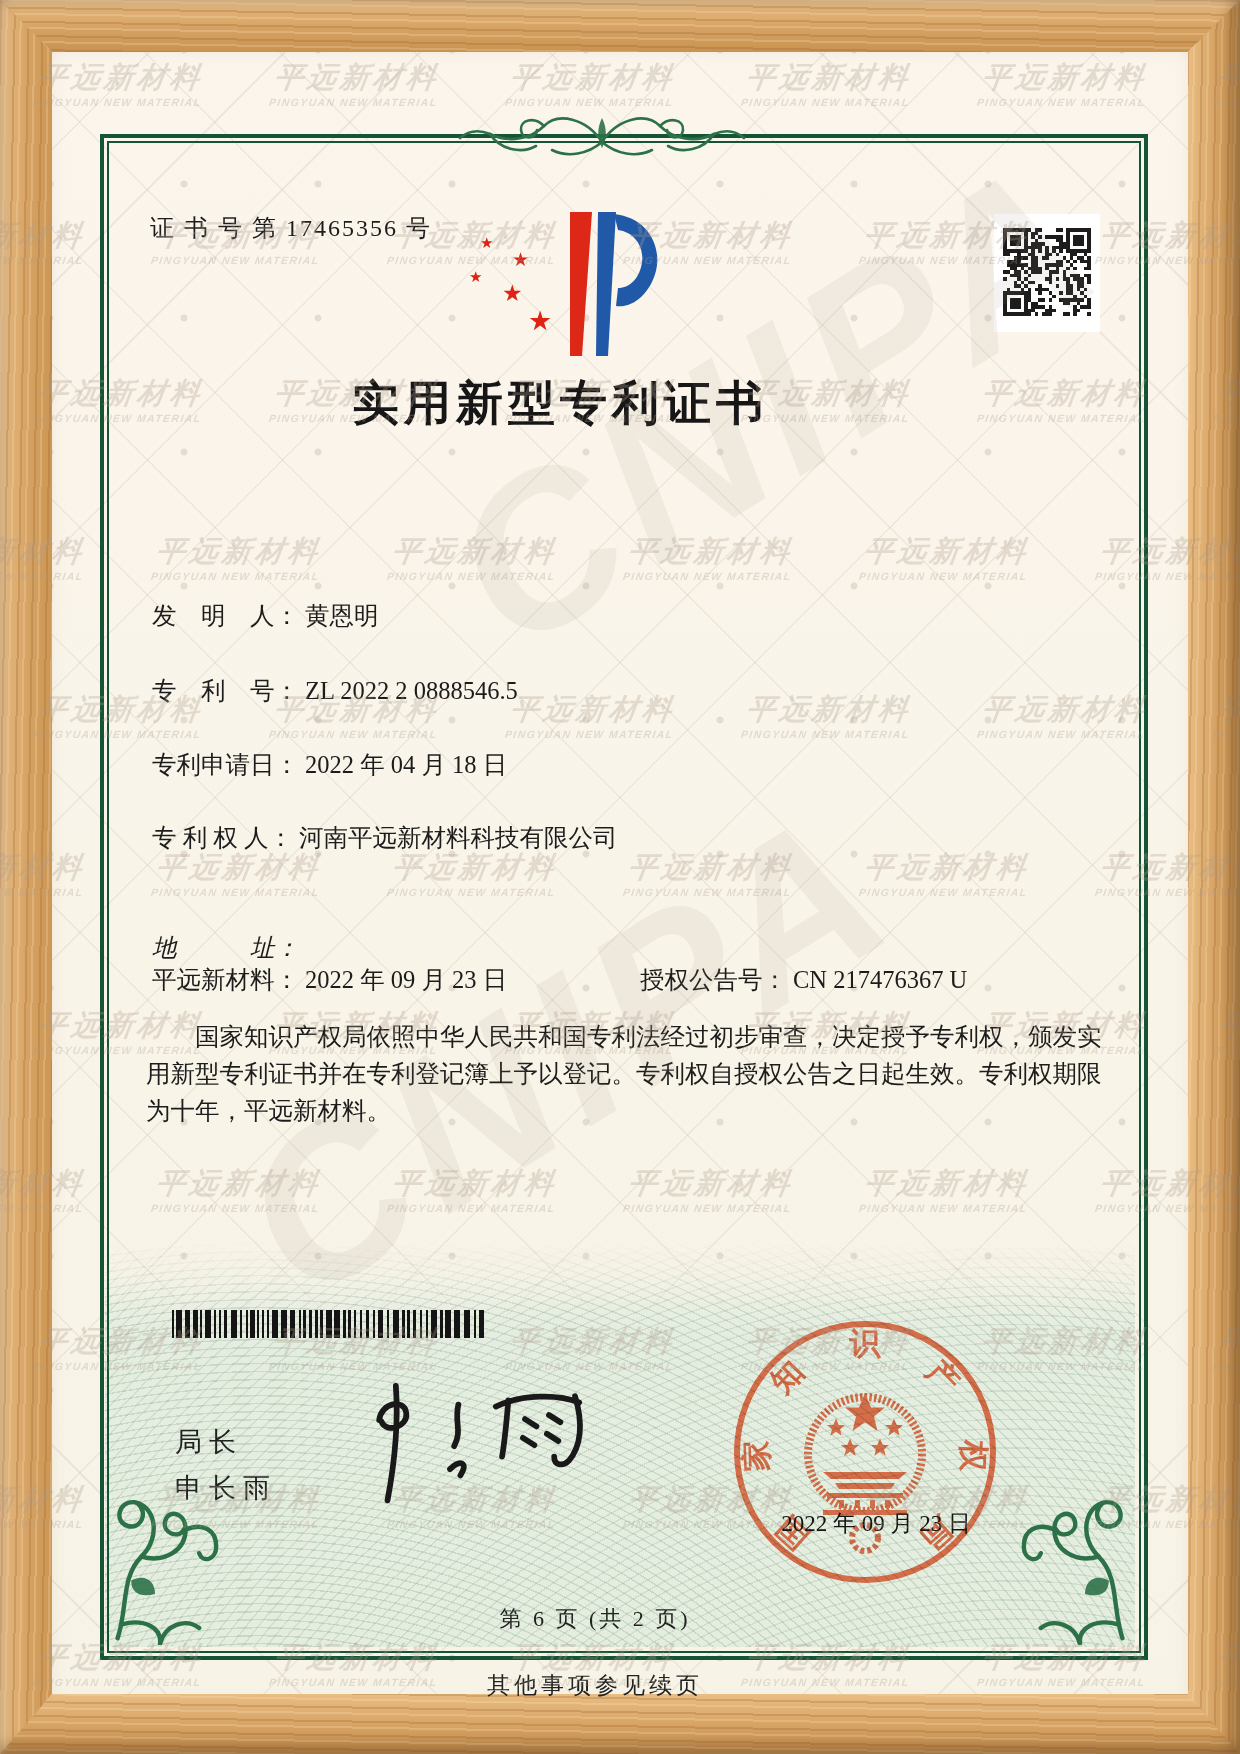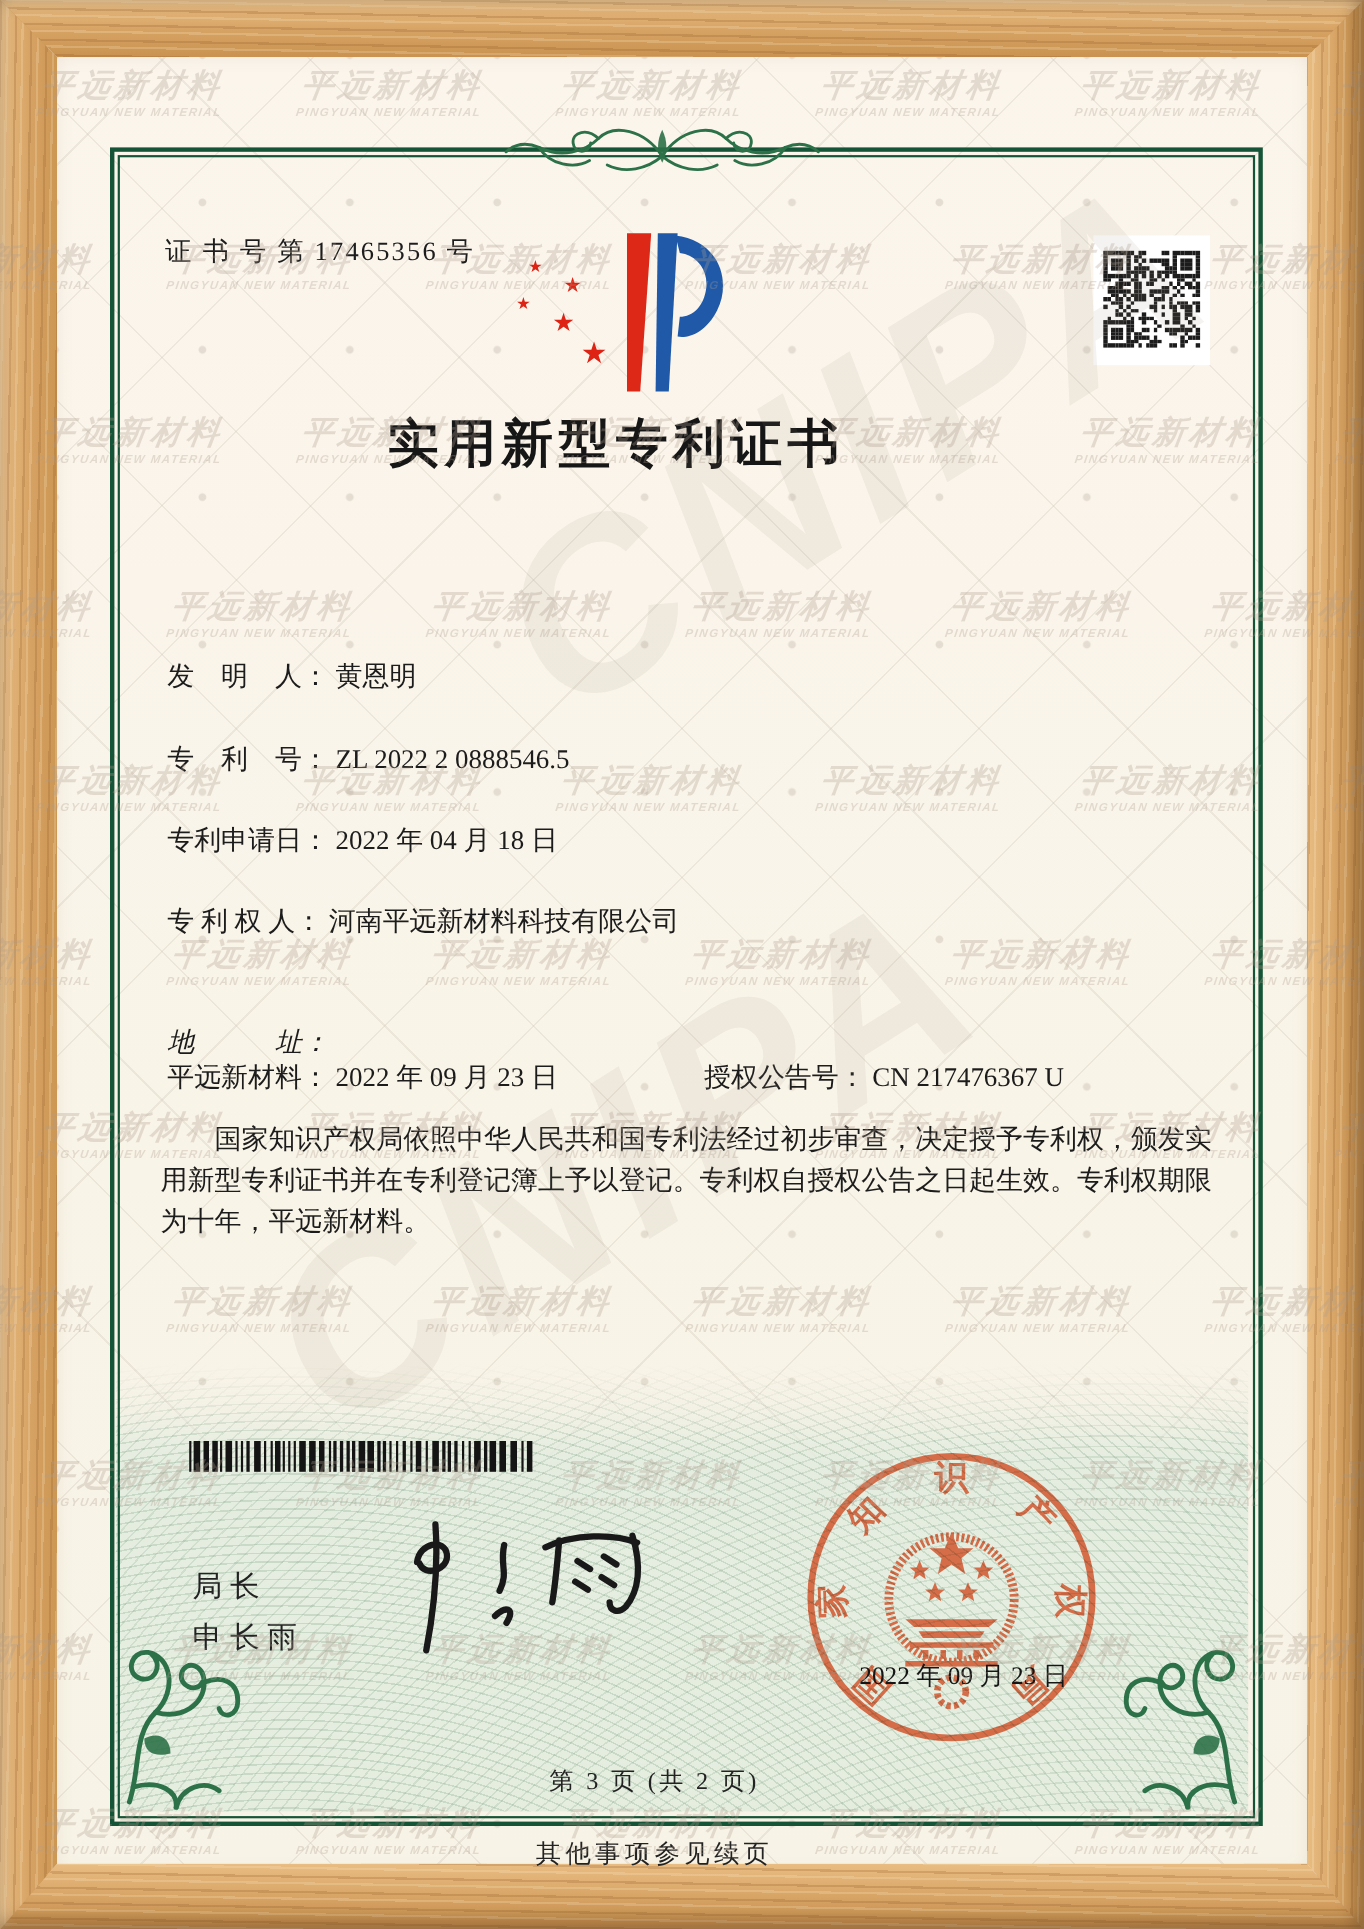--- a/index.html
+++ b/index.html
@@ -612,21 +612,21 @@
           <rect x="-10" y="12" width="5" height="8"></rect>
         <rect x="5" y="12" width="5" height="8"></rect>
           <rect x="20" y="12" width="5" height="8"></rect>
         <rect x="-42" y="22" width="84" height="5"></rect>
       </g>
       <circle cx="150" cy="236" r="13" fill="none" stroke="#ed6a45" stroke-width="6" stroke-dasharray="4 3"></circle>
     </g>
   </svg>
   <div class="abs" id="seal-date">2022 年 09 月 23 日</div>
 
-  <div class="abs" id="page-info">第 3 页 (共 2 页)</div>
+  <div class="abs" id="page-info">第 6 页 (共 2 页)</div>
   <div class="abs" id="continuation-note">其他事项参见续页</div>
 
   <div id="watermark-layer">
       <div class="wm-tile" style="left: 8px; top: 58px;">
         <div class="wm-cjk">平远新材料</div>
         <div class="wm-en">PINGYUAN NEW MATERIAL</div>
       </div>
       <div class="wm-tile" style="left: 244px; top: 58px;">
         <div class="wm-cjk">平远新材料</div>
         <div class="wm-en">PINGYUAN NEW MATERIAL</div>

